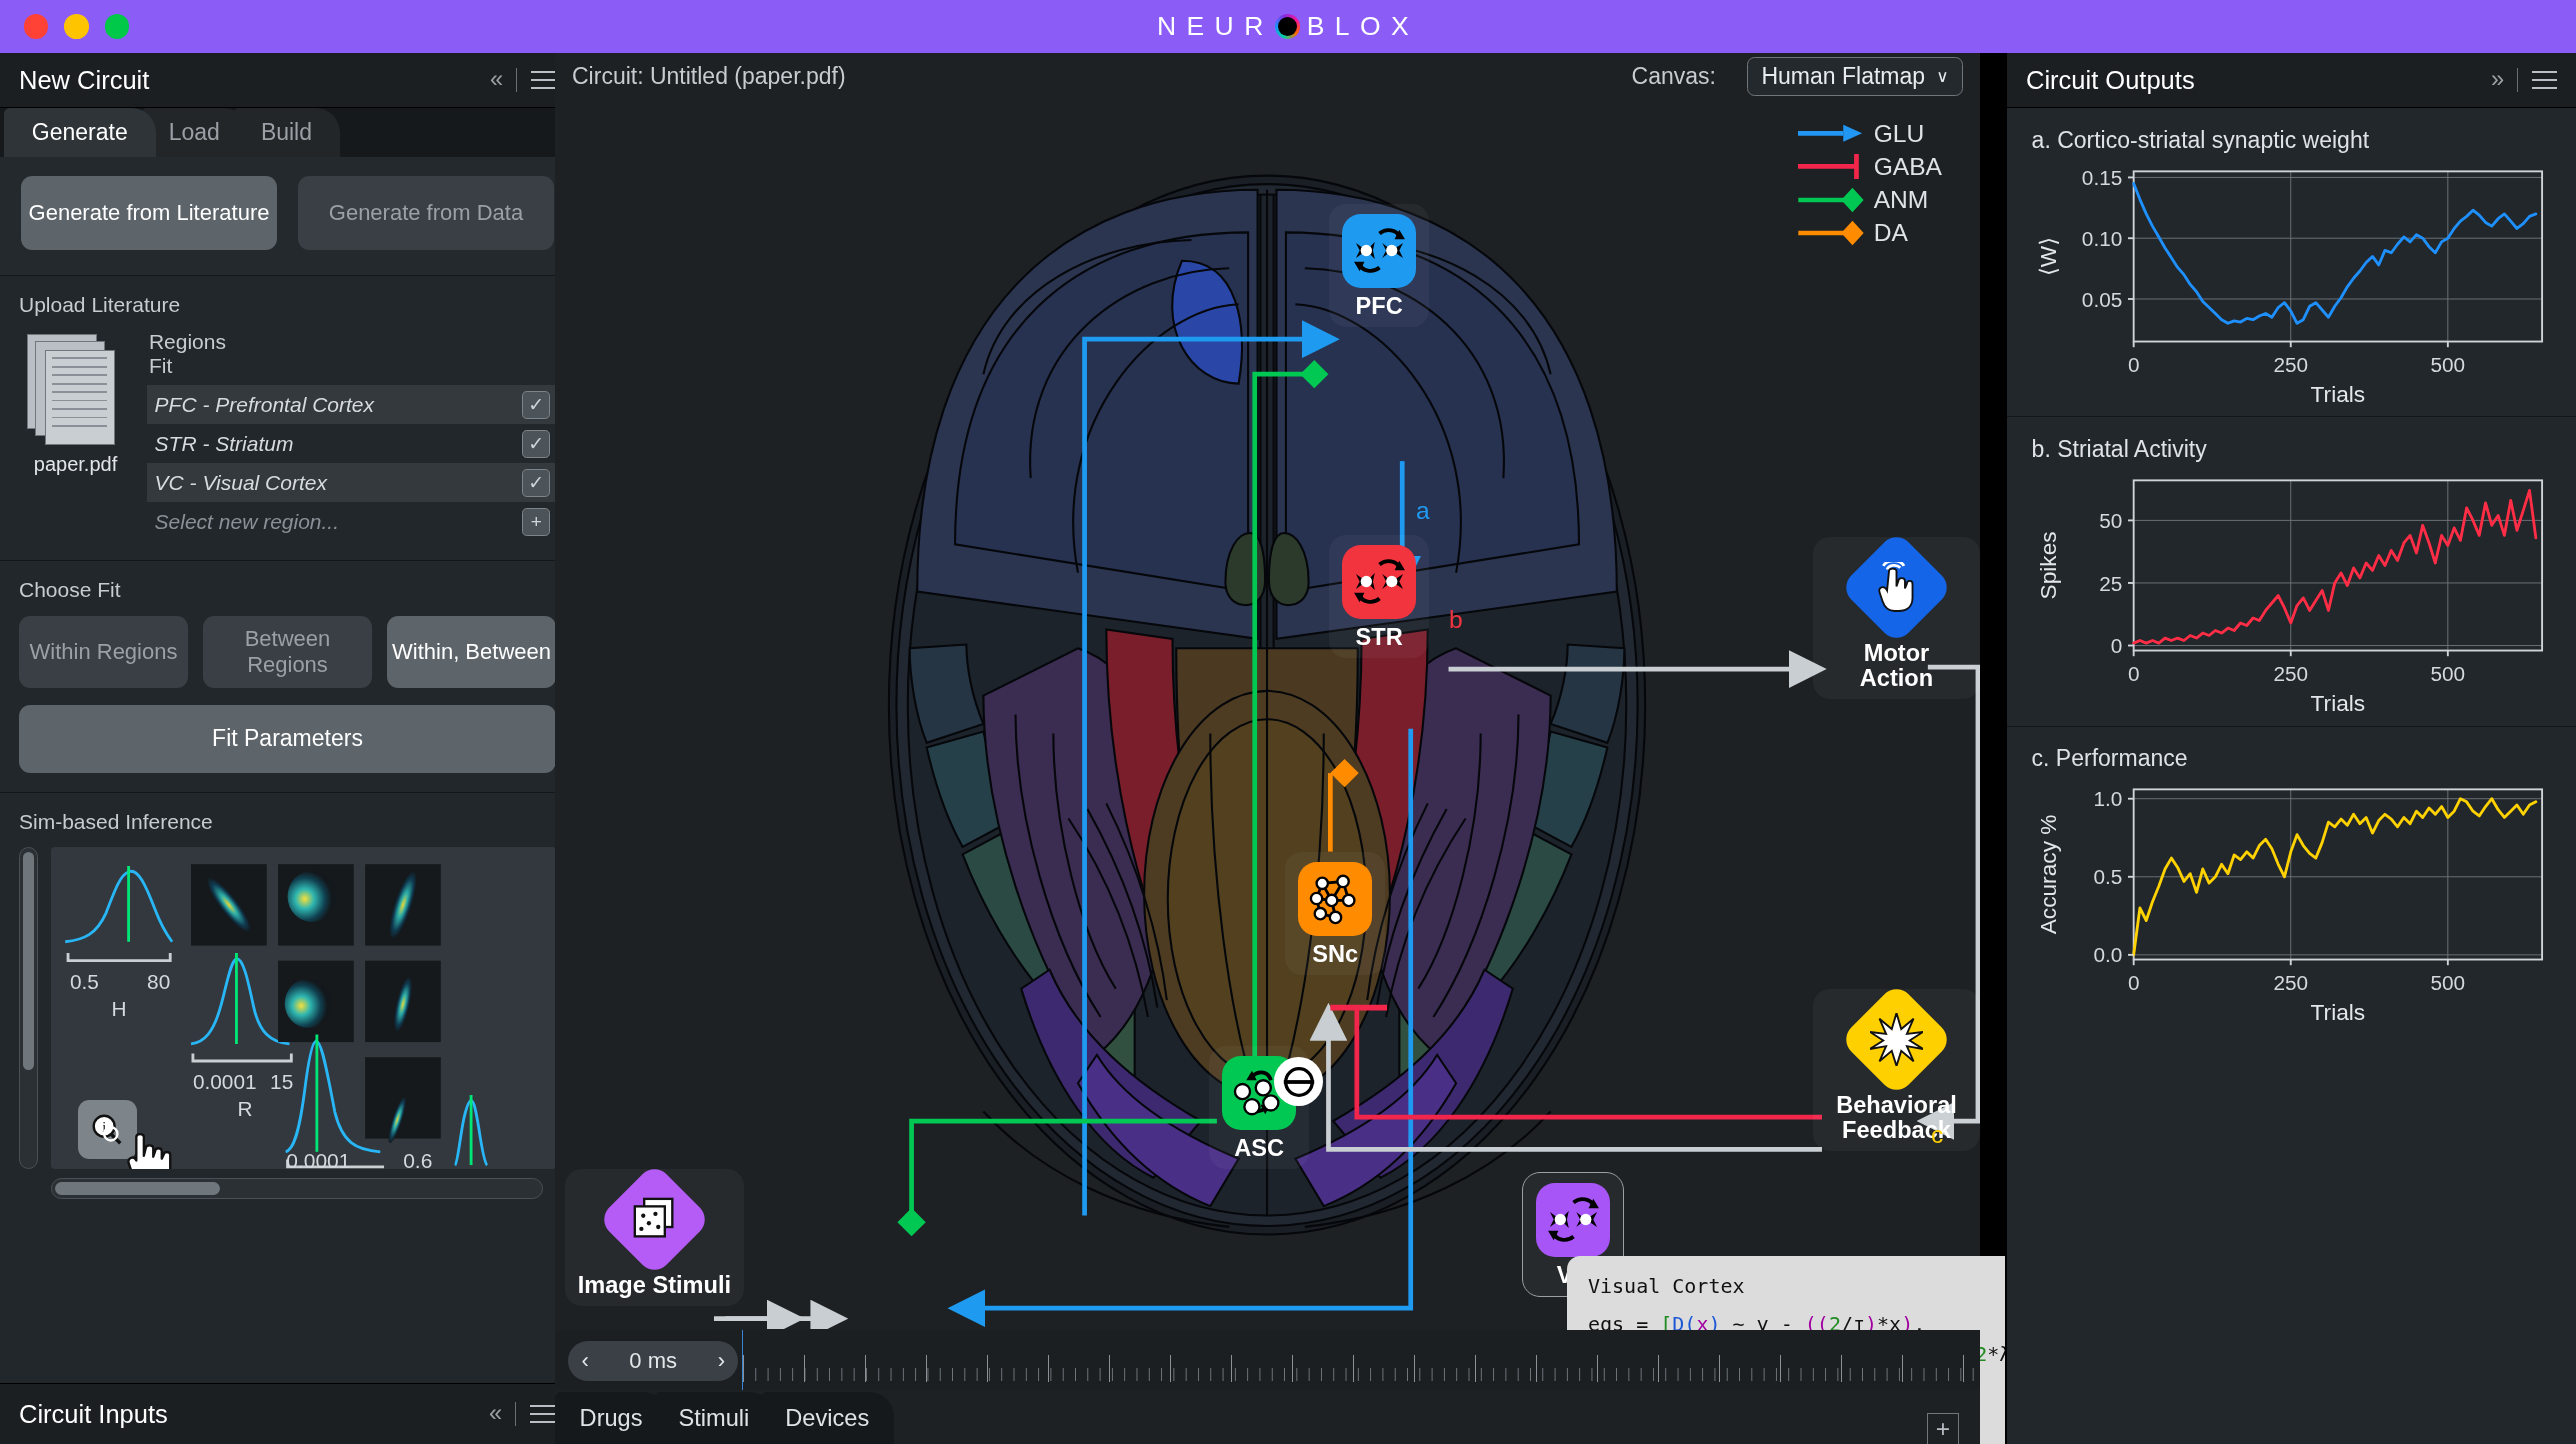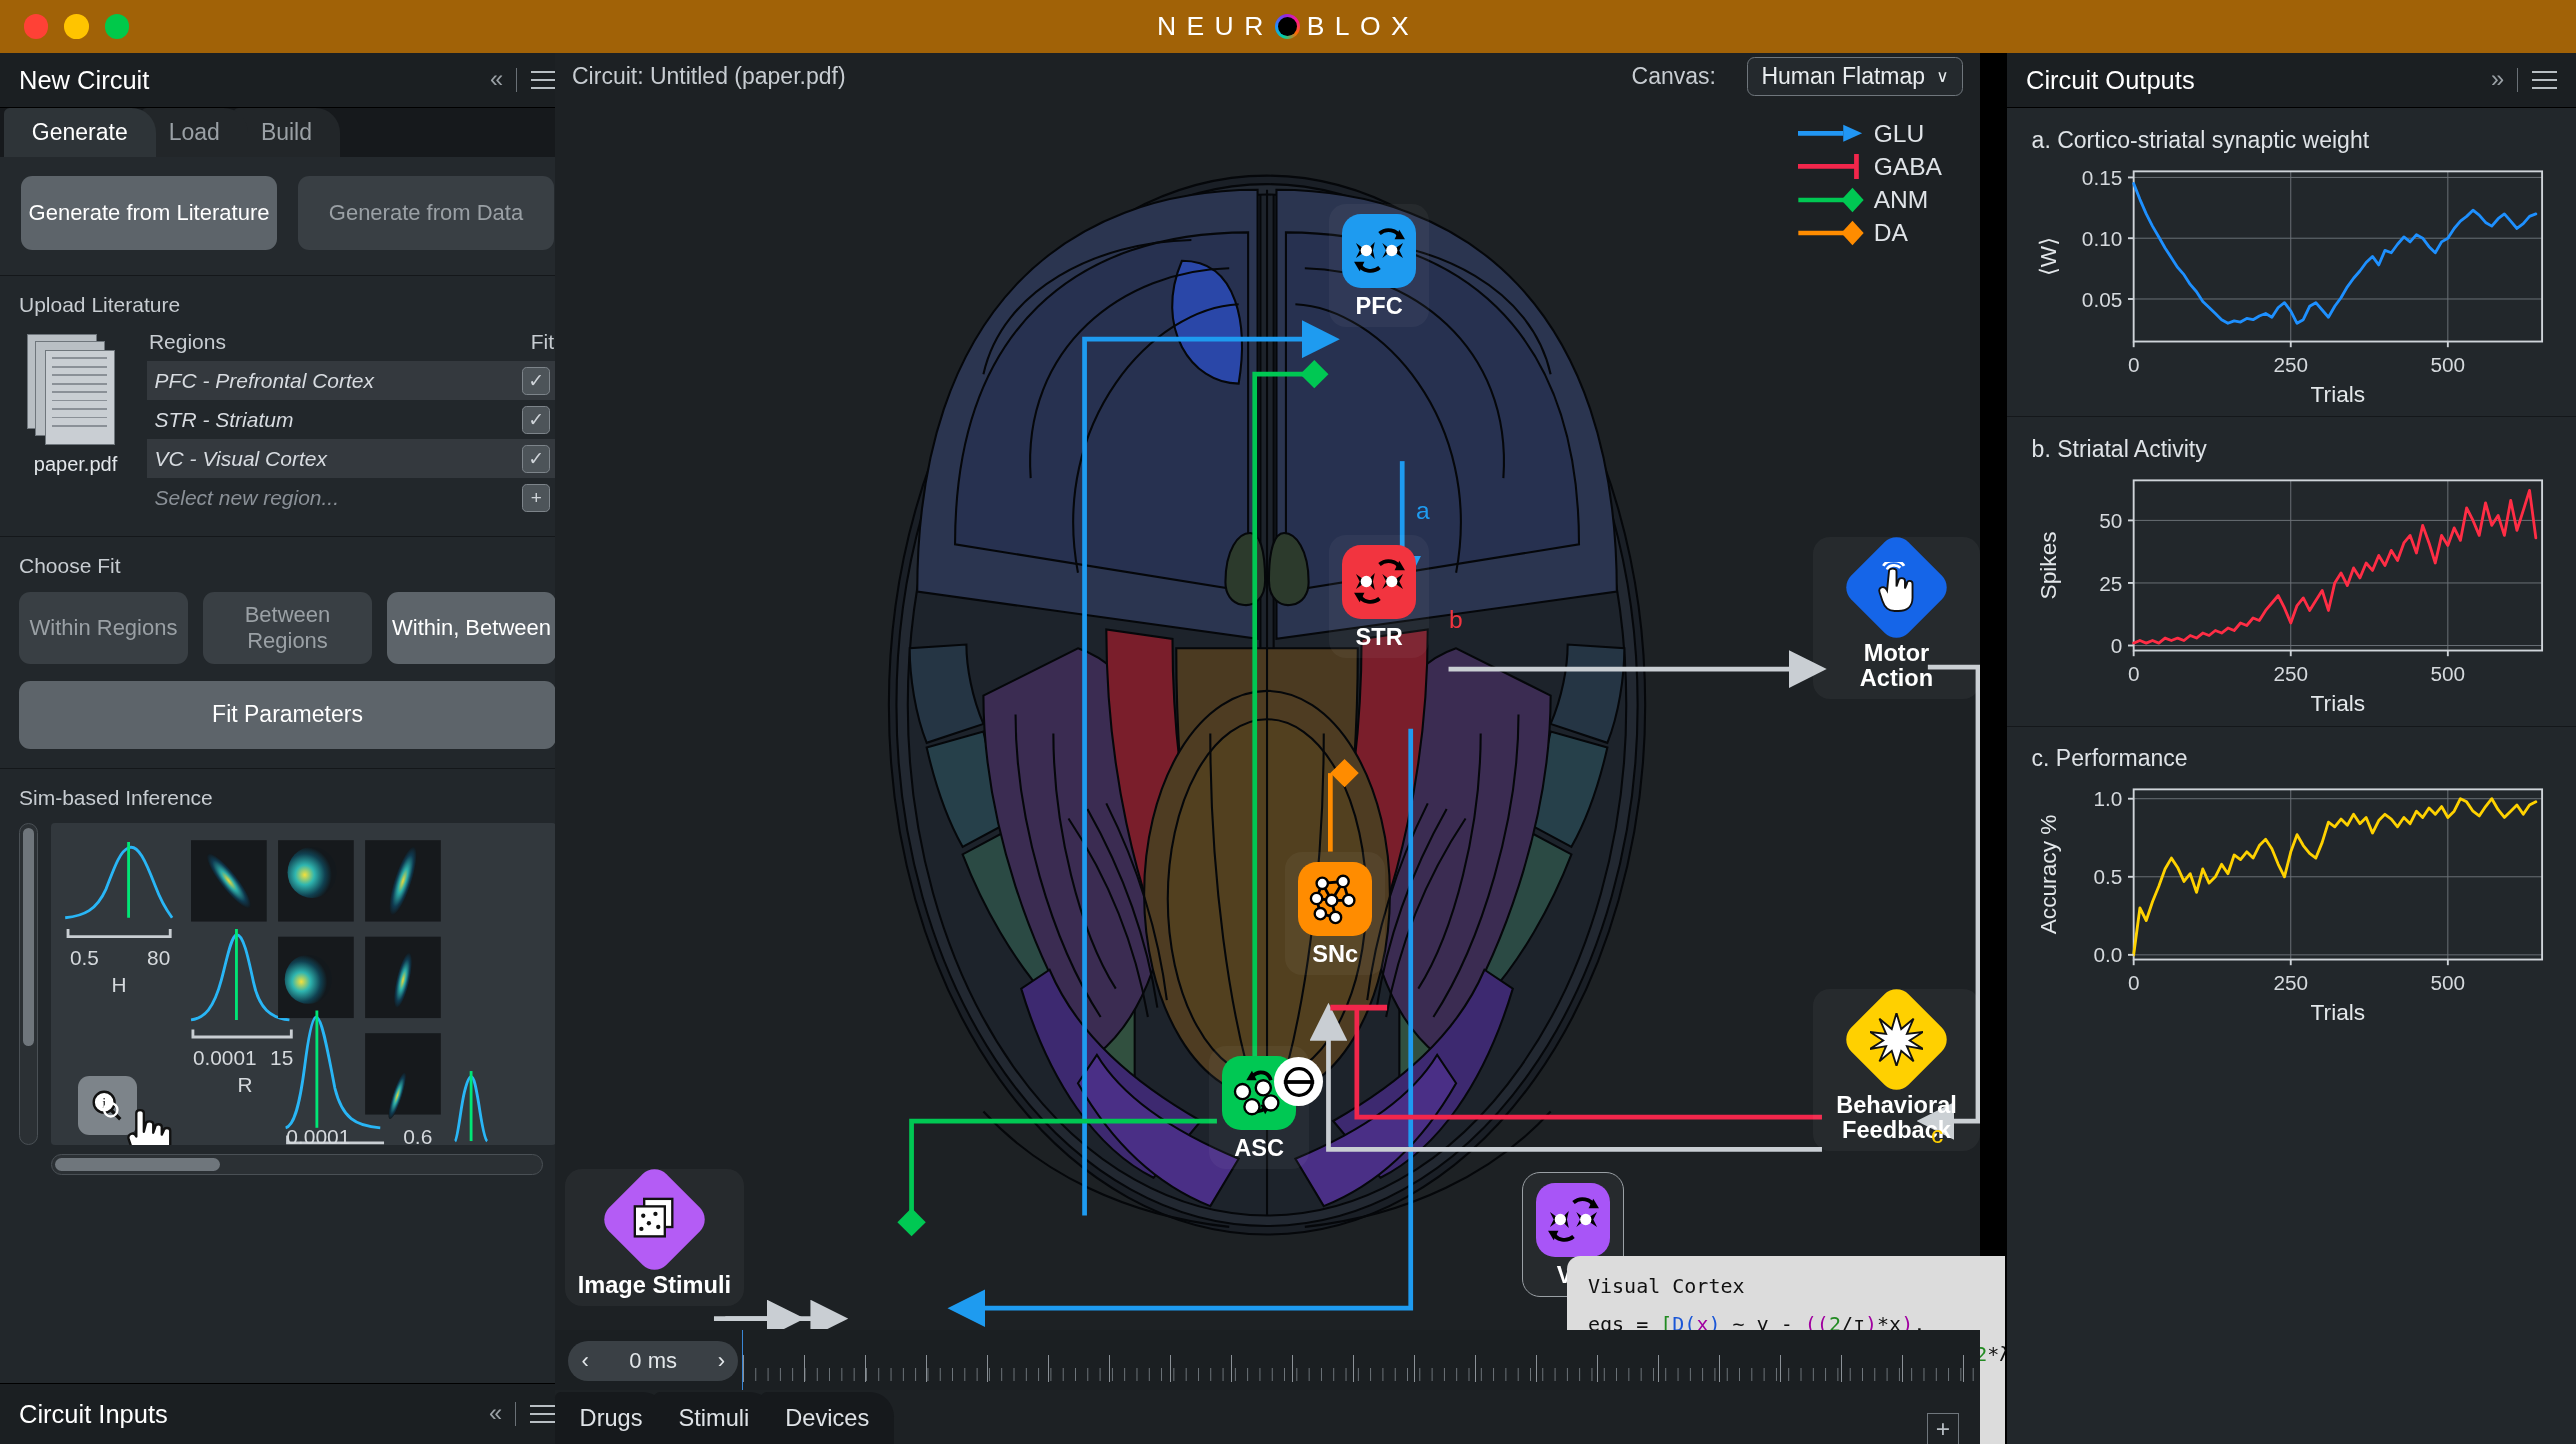--- a/index.html
+++ b/index.html
@@ -5,21 +5,21 @@
   * { box-sizing: border-box; margin:0; padding:0; }
   body {
     width:2576px; height:1445px; background:#000; overflow:hidden;
     font-family:"Liberation Sans", sans-serif; color:#e8e8e8;
   }
   .app { position:relative; width:2576px; height:1445px; }
 
   
   .titlebar {
     position:absolute; left:0; top:0; width:2576px; height:53px;
-    background:#a16207; display:flex; align-items:center;
+    background:#8b5cf6; display:flex; align-items:center;
   }
   .traffic { display:flex; gap:16px; margin-left:23.6px; }
   .dot { width:24.6px; height:24.6px; border-radius:50%; }
   .dot.red{background:#ff4136;} .dot.yellow{background:#ffc400;} .dot.green{background:#00c94a;}
   .brand {
     position:absolute; left:0; right:0; top:0; height:53px;
     display:flex; align-items:center; justify-content:center;
     letter-spacing:10.4px; font-size:26.5px; font-weight:300; color:#fff;
   }
   .brand .o-ring {
@@ -70,21 +70,21 @@
   .upload-wrap { display:flex; gap:15px; }
   .doc-col { width:113px; text-align:center; }
   .doc-stack { position:relative; width:98px; height:112px; margin:3.8px auto 7.6px; }
   .doc-stack .pg { position:absolute; background:#b9bfc4; border:1.9px solid #6f767c; }
   .doc-stack .p1 { left:0; top:0; width:70px; height:95px; }
   .doc-stack .p2 { left:8.5px; top:7.6px; width:70px; height:95px; }
   .doc-stack .p3 { left:18px; top:16px; width:70px; height:95px; background:#c9ced3; }
   .doc-stack .p3 i { display:block; height:1.9px; background:#8a9097; margin:6.6px 6.6px 0; }
   .doc-name { font-size:20px; color:#e2e6ea; }
   .reg-col { flex:1; }
-  .reg-head { display:flex; font-size:21px; color:#c7ccd1; padding:0 1.9px 7.6px; }
+  .reg-head { display:flex; font-size:21px; color:#c7ccd1; padding:0 1.9px 7.6px;flex-direction:column; }
   .reg-head .n { flex:1; }
   .reg-row { display:flex; align-items:center; height:39px; padding:0 5.7px 0 7.6px; font-size:21px; color:#d7dbe0; }
   .reg-row.alt { background:#34393e; }
   .reg-row .n { flex:1;font-style:italic; }
   .chk { width:28px; height:28px; border:1.9px solid #7d848a; border-radius:4.7px; background:#4d5459;
          display:flex; align-items:center; justify-content:center; color:#cfd4d9; font-size:19px; }
   .reg-row.muted { color:#8a9097; }
 
   .fit-row { display:flex; gap:15px; margin-bottom:17px; }
   .fit-btn { flex:1; height:72px; border-radius:11.3px; display:flex; align-items:center;

